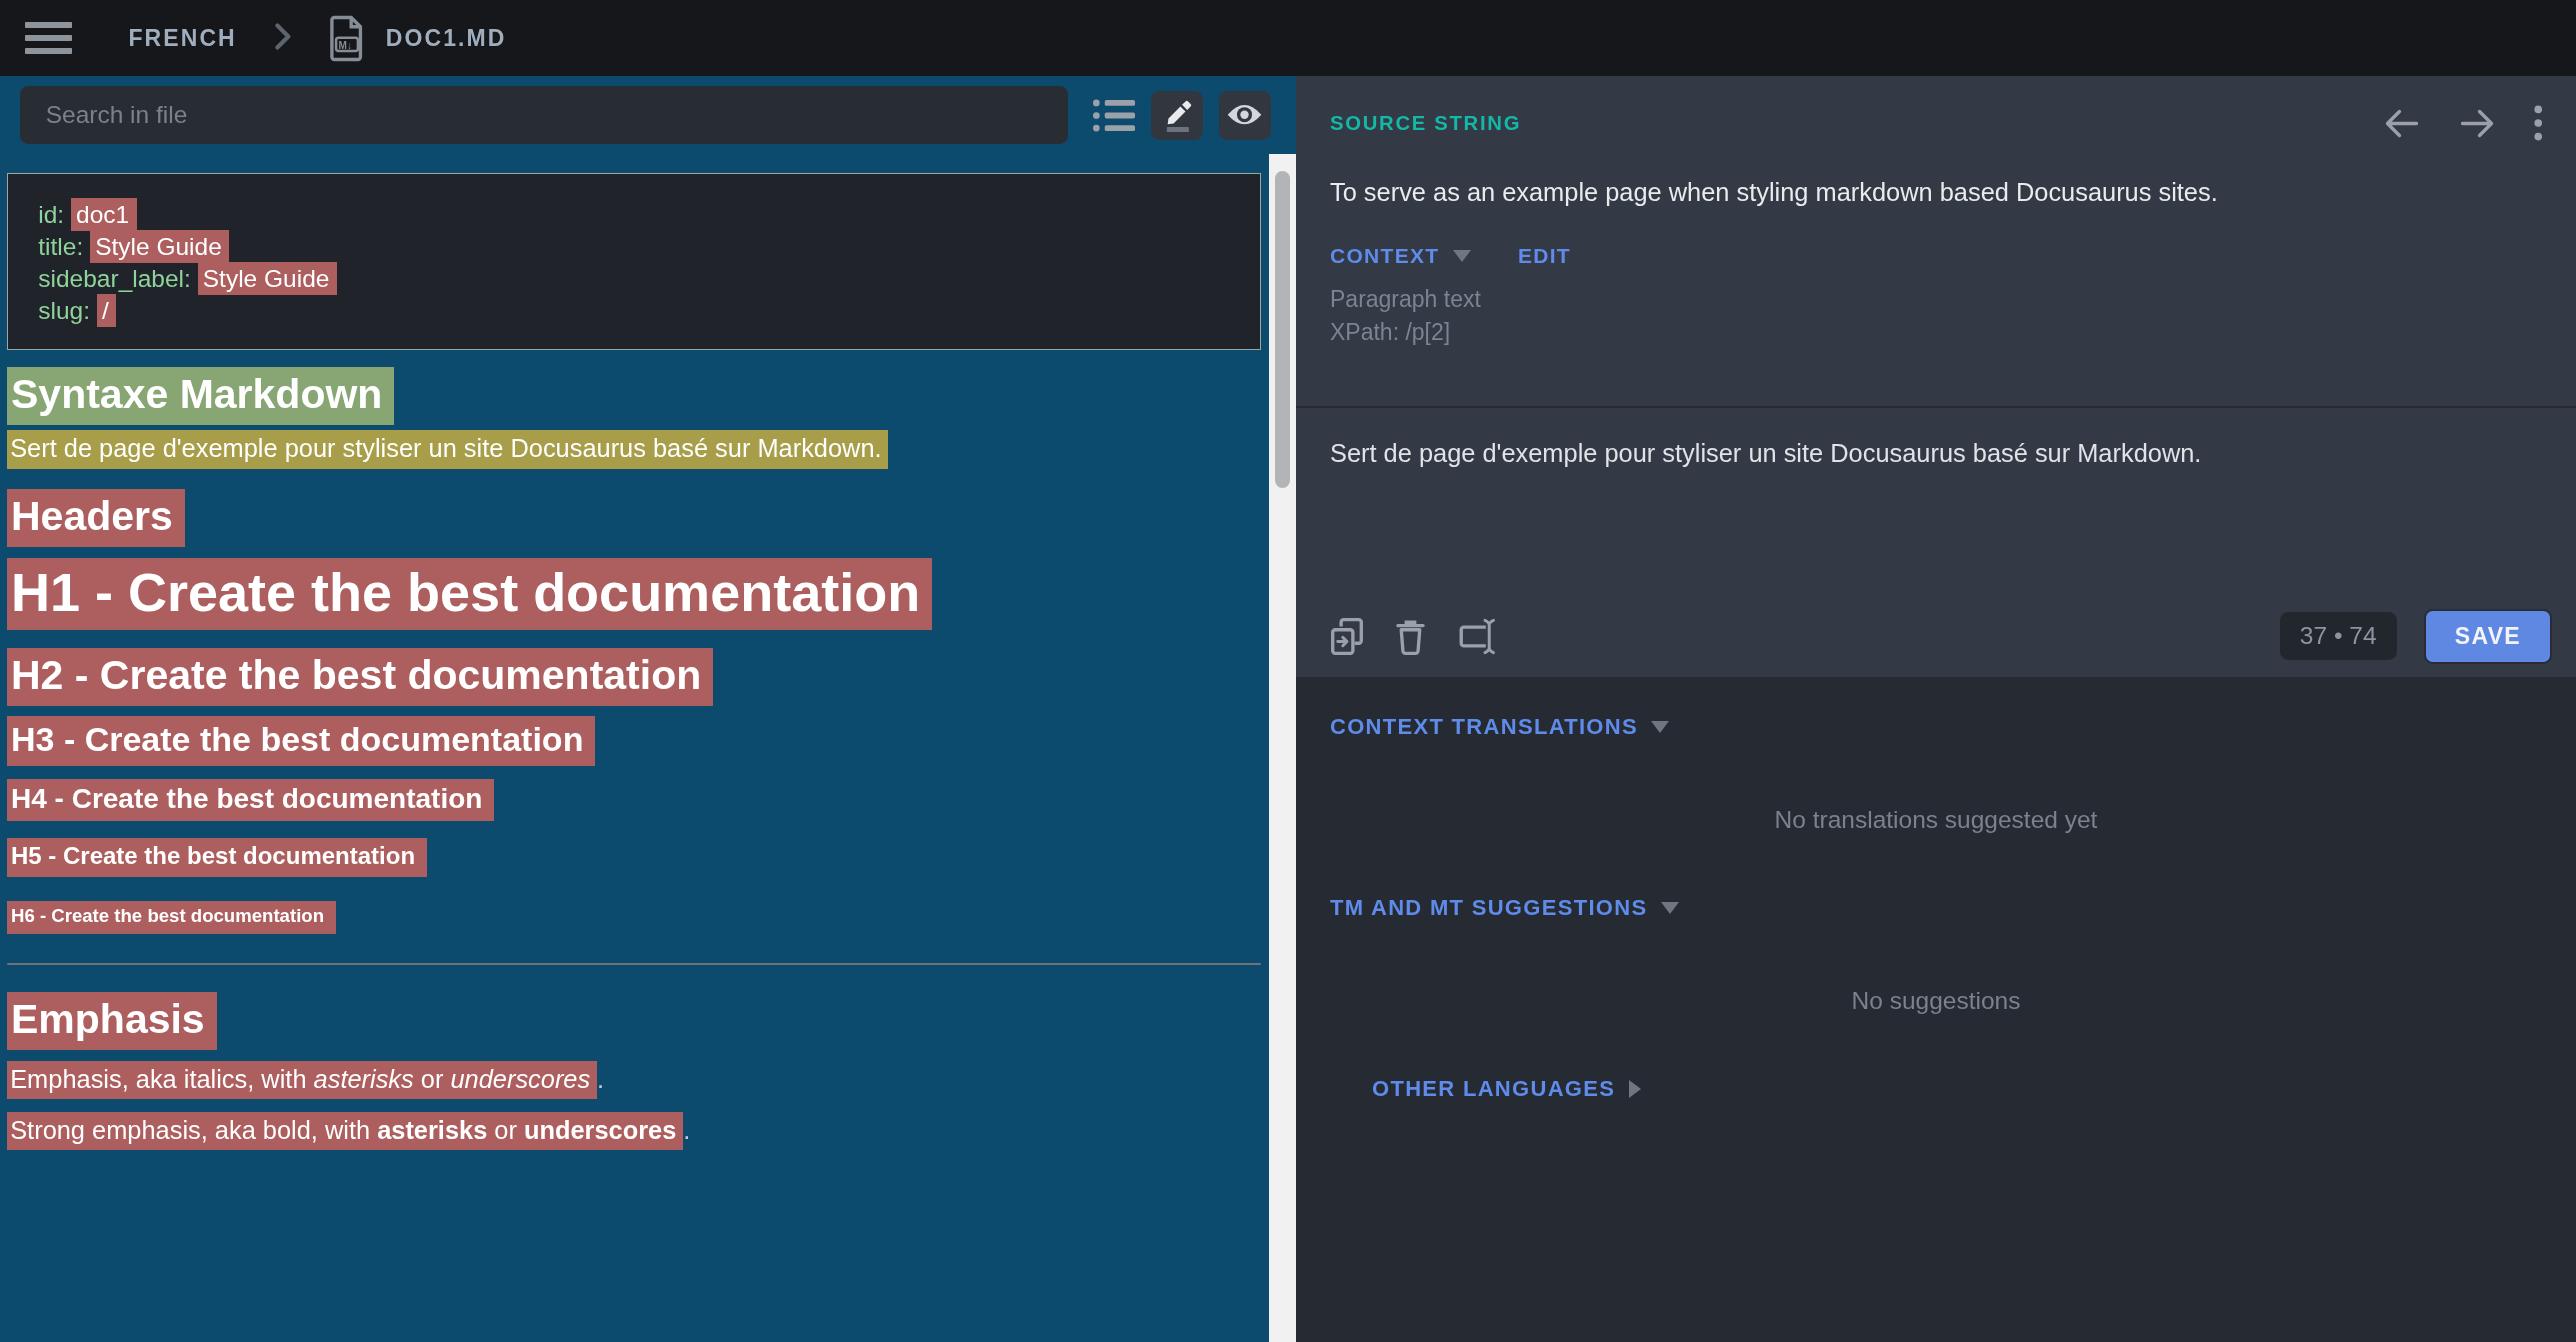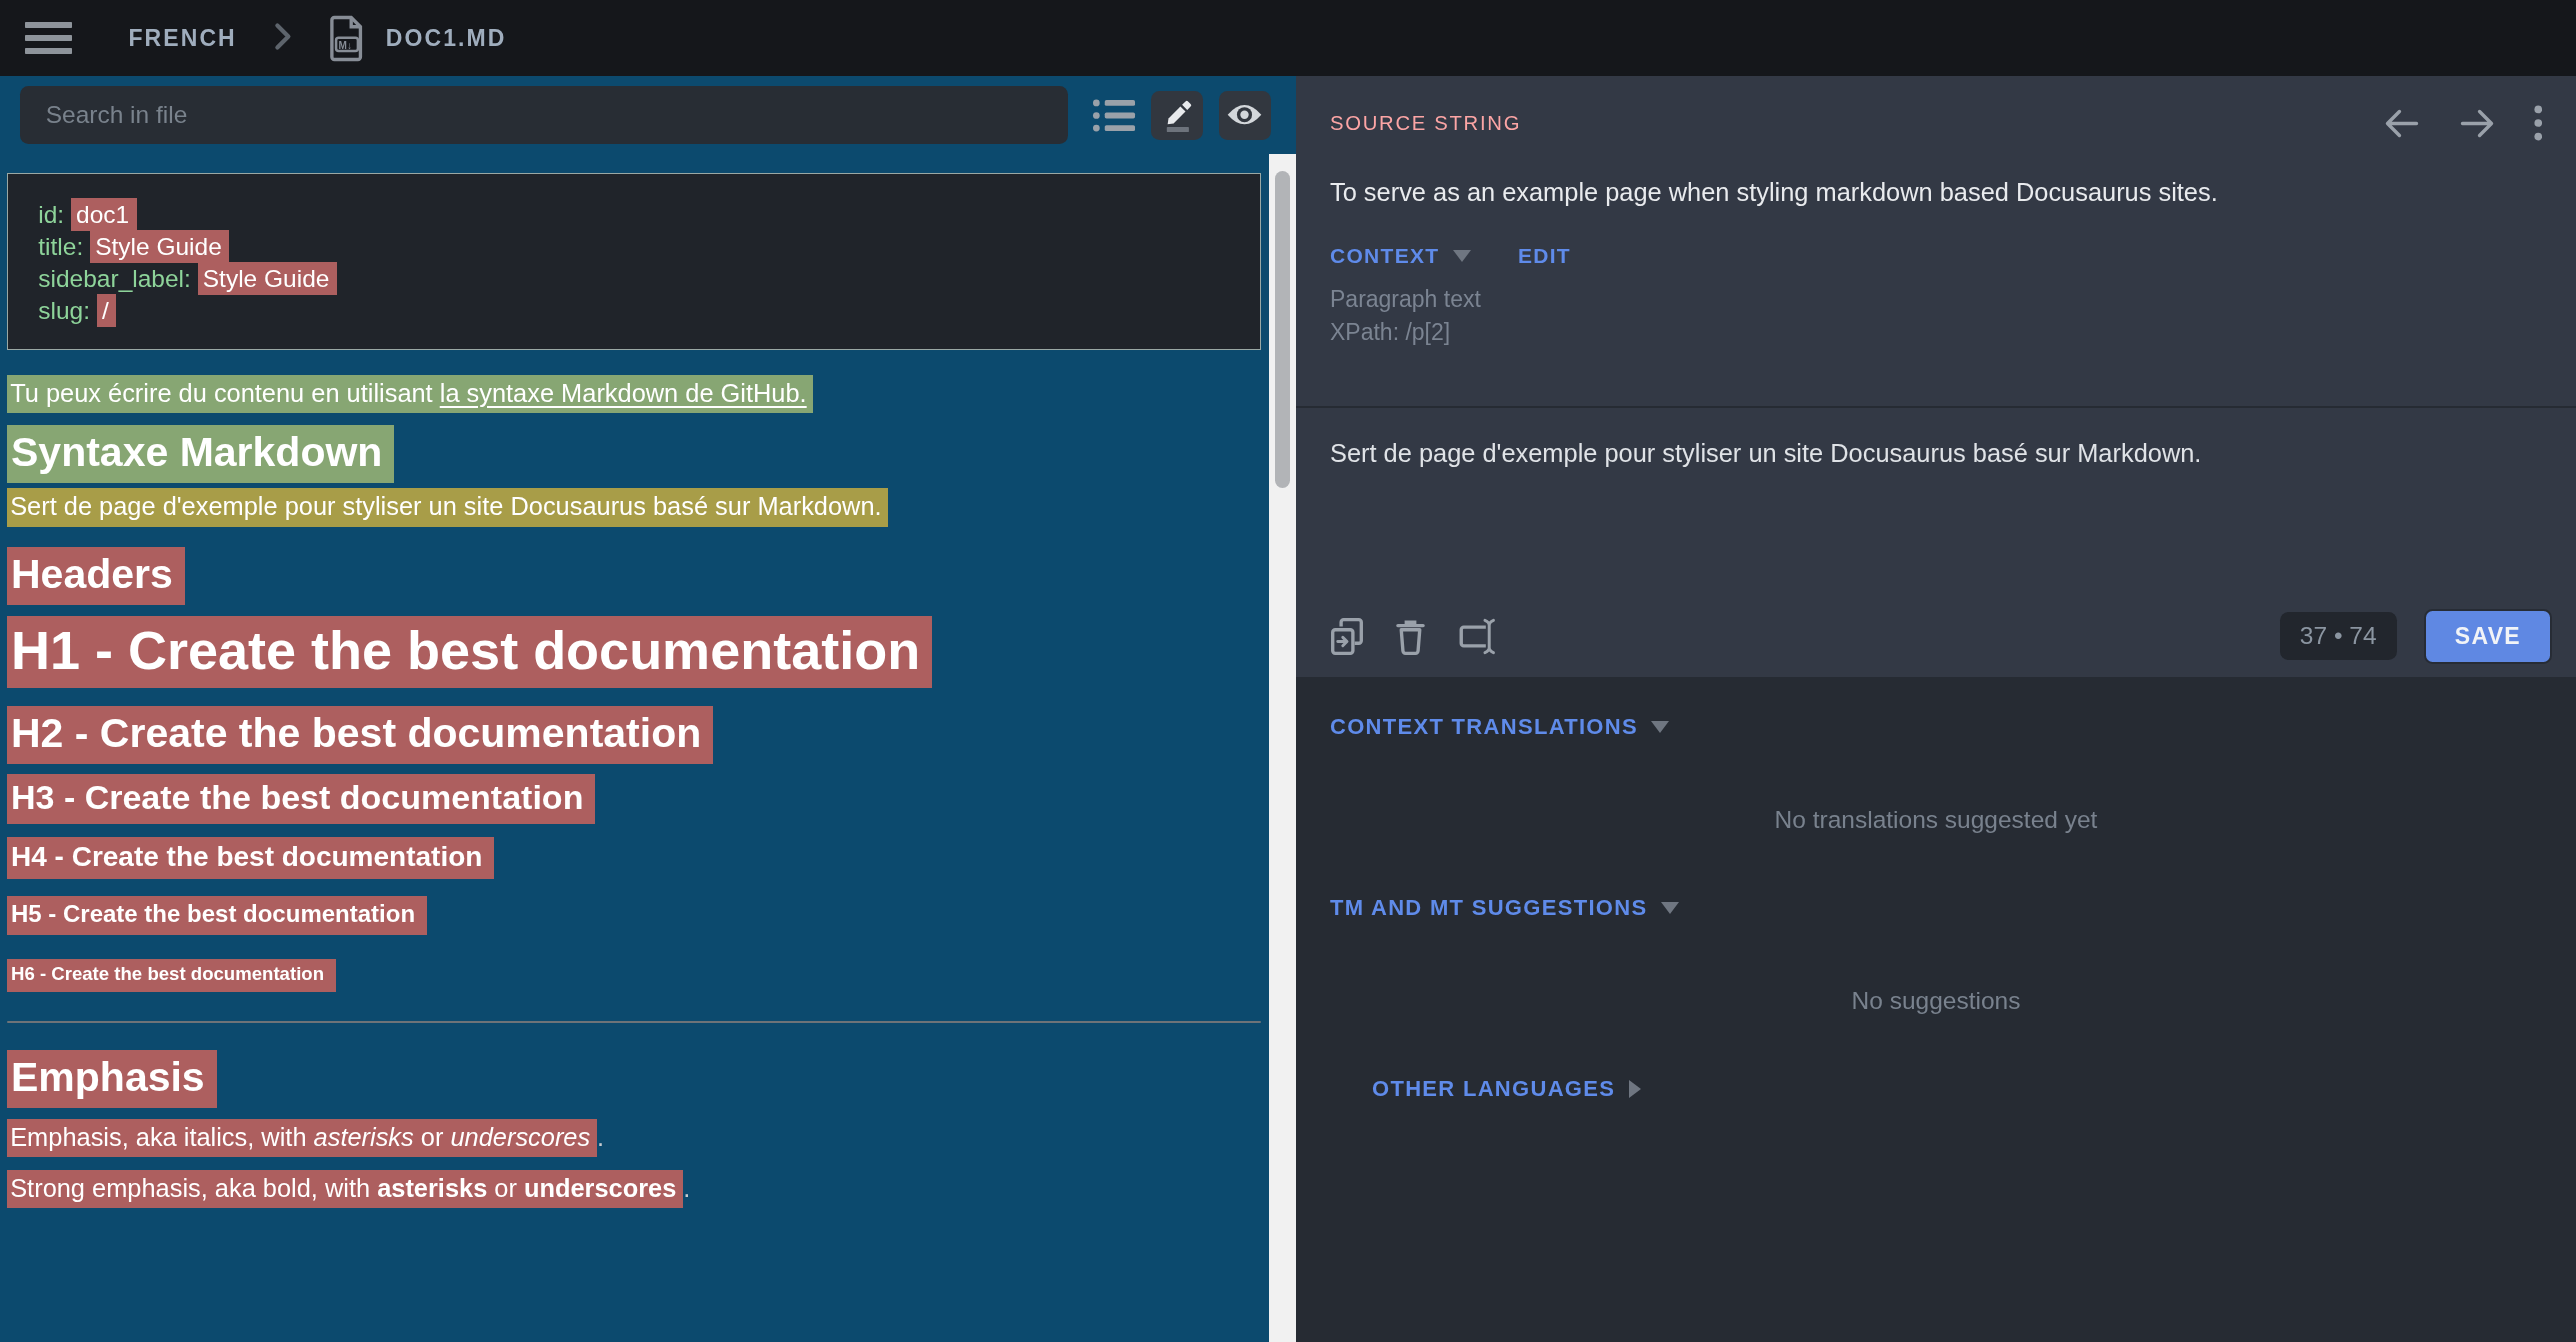--- a/index.html
+++ b/index.html
@@ -87,21 +87,21 @@
   .mt-emph2 { margin-top: 22px; }
 
   .md-hr { border: none; border-top: 2.5px solid #6e7378; border-radius: 1.7px; margin: 37px 0 0 0; width: 1254px; }
   .dim-dot { color: #c9ccd0; }
 
   
   .right-col { flex: 1; display: flex; flex-direction: column; background: #333945; }
 
   .rp-source { height: 330px; padding: 0 34px; }
   .rp-head { display: flex; align-items: center; padding-top: 29px; }
-  .rp-label { font-size: 20.3px; letter-spacing: 1.7px; color: #fca5a5; font-weight: 400; }
+  .rp-label { font-size: 20.3px; letter-spacing: 1.7px; color: #14b8a6; font-weight: 700; }
   .rp-head-icons { margin-left: auto; display: flex; align-items: center; gap: 39px; color: #9aa1aa; }
   .icon-btn { cursor: pointer; display: inline-flex; align-items: center; }
   .src-text { margin-top: 37px; font-size: 25.4px; color: #e9ebee; }
 
   .ctx-row { margin-top: 37px; display: flex; align-items: center; }
   .link-btn { font-size: 21px; font-weight: bold; letter-spacing: 1.3px; color: #5f8bea; cursor: pointer; }
   .ctx-edit { margin-left: 47px; }
   .tri-down { display: inline-block; width: 0; height: 0; border-left: 9.3px solid transparent; border-right: 9.3px solid transparent; border-top: 12.7px solid #6f7681; margin-left: 13.5px; }
   .tri-right { display: inline-block; width: 0; height: 0; border-top: 9.3px solid transparent; border-bottom: 9.3px solid transparent; border-left: 12.7px solid #6f7681; margin-left: 13.5px; }
   .ctx-details { margin-top: 15px; font-size: 23px; line-height: 33px; color: #7b8492; }
@@ -200,23 +200,20 @@
           <span class="fm-key">title: </span><span class="fm-val">Style Guide</span>
         </div>
         <div class="fm-line">
           <span class="fm-key">sidebar_label: </span><span class="fm-val">Style Guide</span>
         </div>
         <div class="fm-line">
           <span class="fm-key">slug: </span><span class="fm-val">/</span>
         </div>
       </div>
 
-      <p class="md-p mt-box">
-        <span class="hl hl-green"><span>Tu peux écrire du contenu en utilisant </span><span class="md-link">la syntaxe Markdown de GitHub.</span></span>
-      </p>
 
       <div class="md-h md-h2 mt-syntax">
         <span class="hl hl-green">Syntaxe Markdown</span>
       </div>
 
       <p class="md-p mt-olive">
         <span class="hl hl-olive">Sert de page d'exemple pour styliser un site Docusaurus basé sur Markdown.</span>
       </p>
 
       <div class="md-h md-h2 mt-headers">

